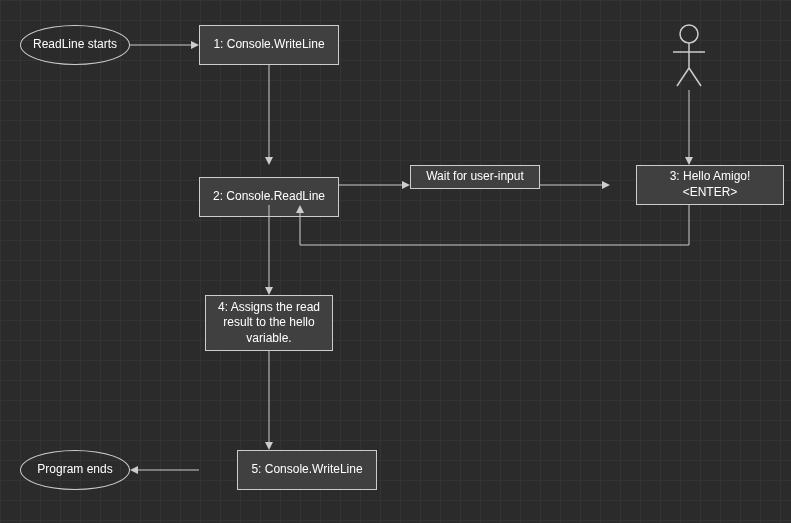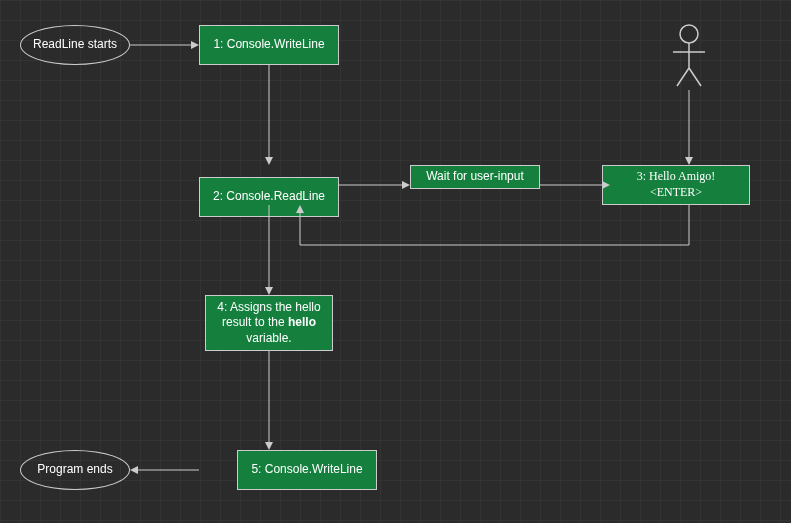--- a/index.html
+++ b/index.html
@@ -13,34 +13,34 @@
       background-size: 20px 20px;
       font-family: Arial, sans-serif;
       font-size: 12px;
       color: #fff;
       position: relative;
       overflow: hidden;
     }
     .node {
       position: absolute;
       border: 1px solid #ccc;
-      background: #15803d;
+      background: #404040;
       display: flex;
       align-items: center;
       justify-content: center;
       text-align: center;
       padding: 6px 10px;
       line-height: 1.3;
     }
     .ellipse {
       border-radius: 50%;
       background: transparent;
       padding: 0;
     }
-    .bold { font-weight: bold; }
+    .bold { font-weight: normal; }
     svg.arrows {
       position: absolute;
       top: 0; left: 0;
       width: 791px; height: 523px;
       pointer-events: none;
     }
     .arrow-line { stroke: #ccc; stroke-width: 1; fill: none; }
     .arrow-head { fill: #ccc; }
     .actor { stroke: #ccc; stroke-width: 1.5; fill: none; }
   </style>
@@ -56,27 +56,27 @@
 </div>
 
 <div class="node" style="left:199px; top:165px; width:140px; height:40px;margin-top:12px;">
   <span>2: Console.ReadLine</span>
 </div>
 
 <div class="node" style="left:410px; top:165px; width:130px; height:24px;">
   <span>Wait for user-input</span>
 </div>
 
-<div class="node" style="left:602px; top:165px; width:148px; height:40px;font-family:Liberation Serif, serif;">
+<div class="node" style="left:636px; top:165px; width:148px; height:40px;">
   <span>3: Hello Amigo!&lt;ENTER&gt;</span>
 </div>
 
 <div class="node" style="left:205px; top:295px; width:128px; height:56px;">
   <span>
-    <span>4: Assigns the hello result to the </span><span class="bold">hello</span><span> variable.</span>
+    <span>4: Assigns the read result to the </span><span class="bold">hello</span><span> variable.</span>
   </span>
 </div>
 
 <div class="node" style="left:199px; top:450px; width:140px; height:40px;margin-left:38px;">
   <span>5: Console.WriteLine</span>
 </div>
 
 <div class="node ellipse" style="left:20px; top:450px; width:110px; height:40px;">
   <span>Program ends</span>
 </div>

